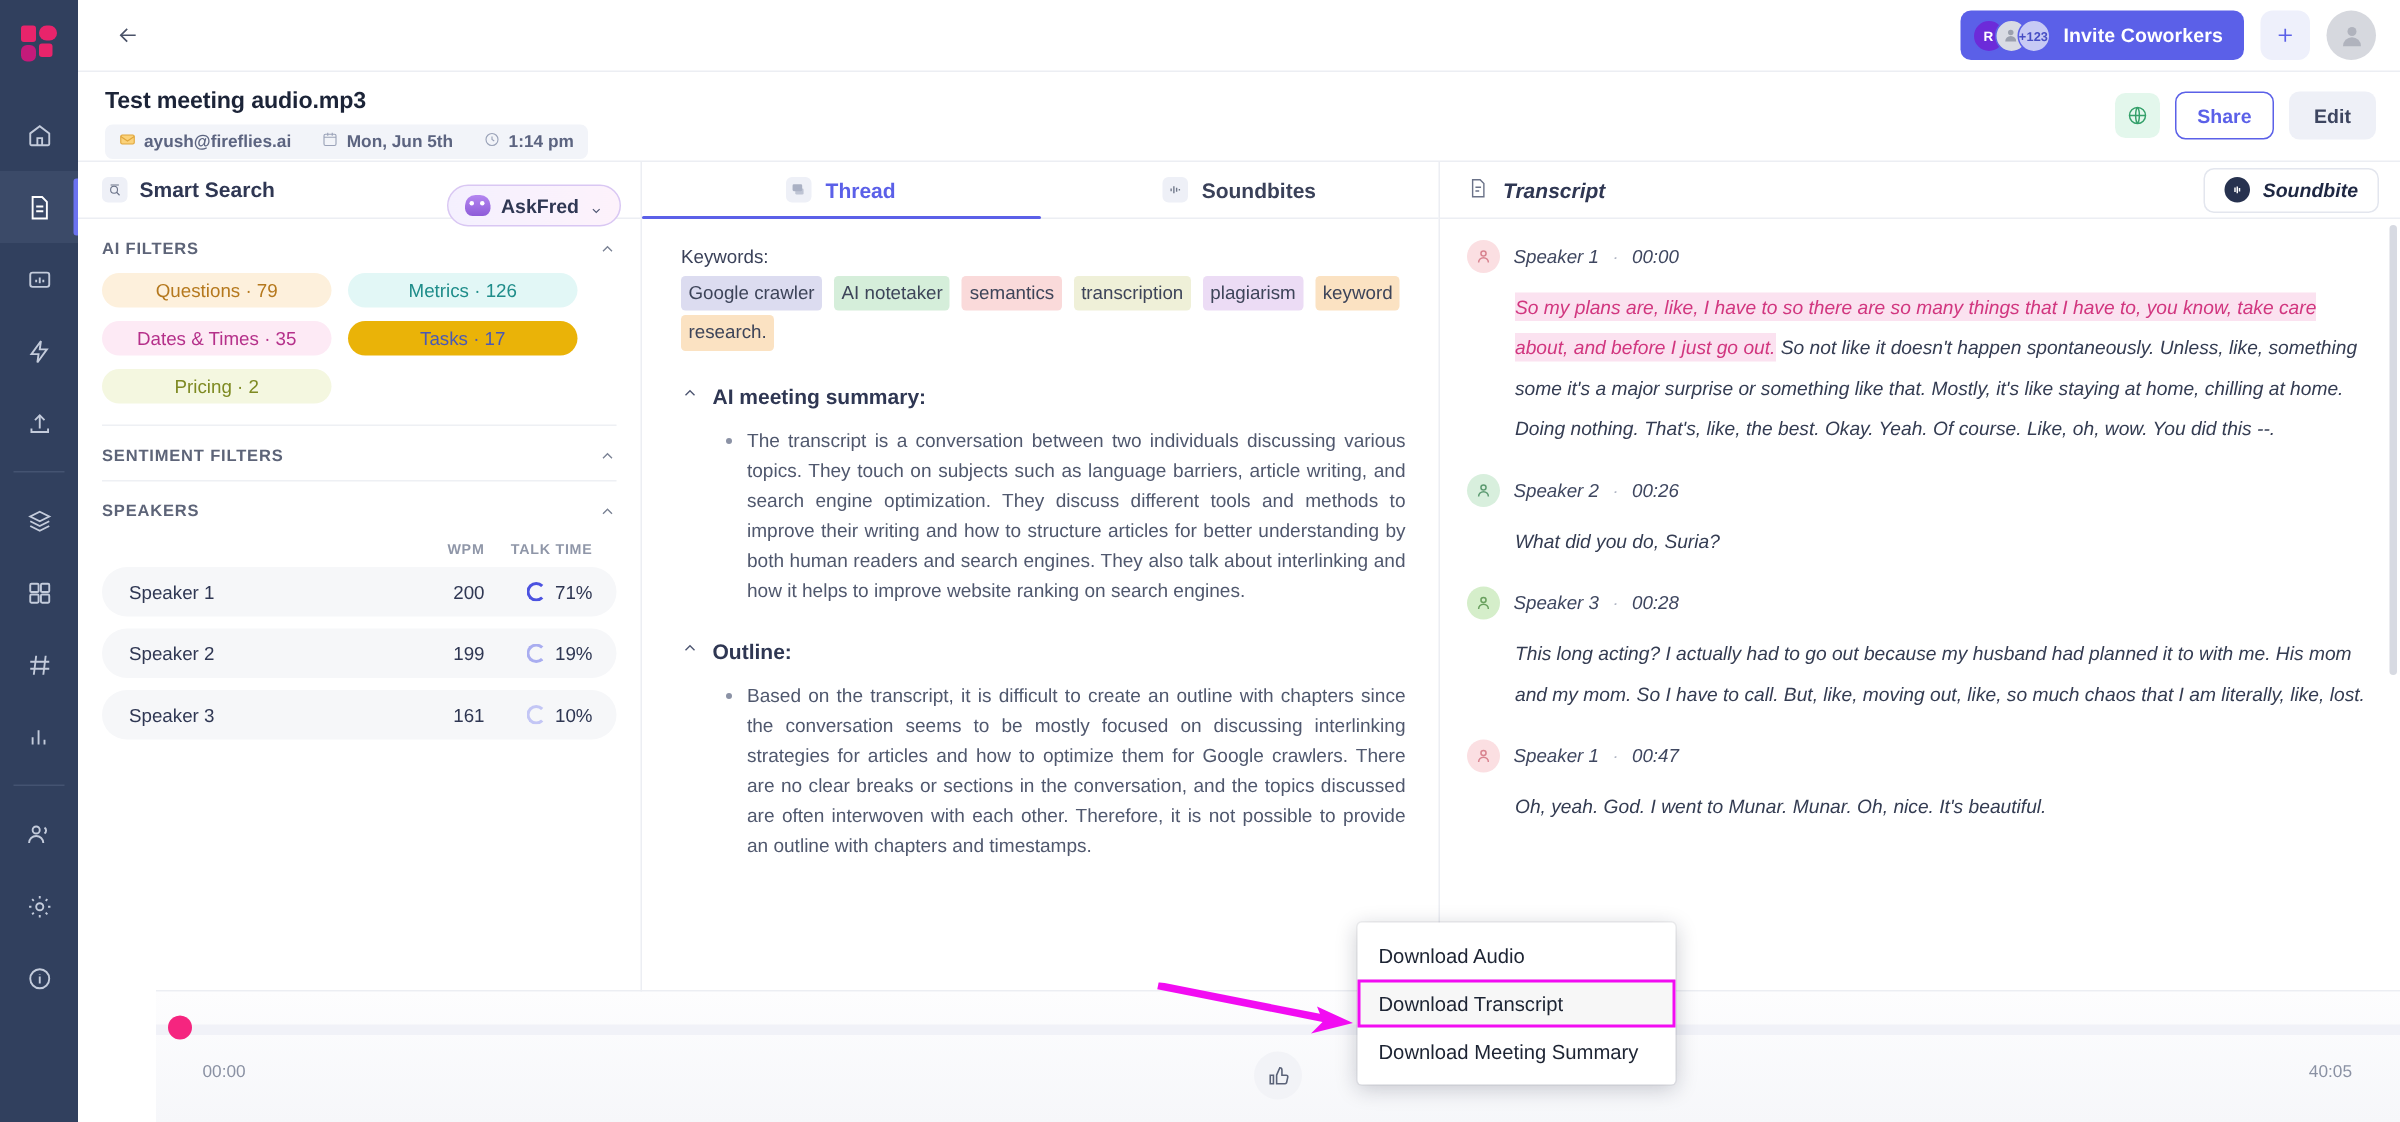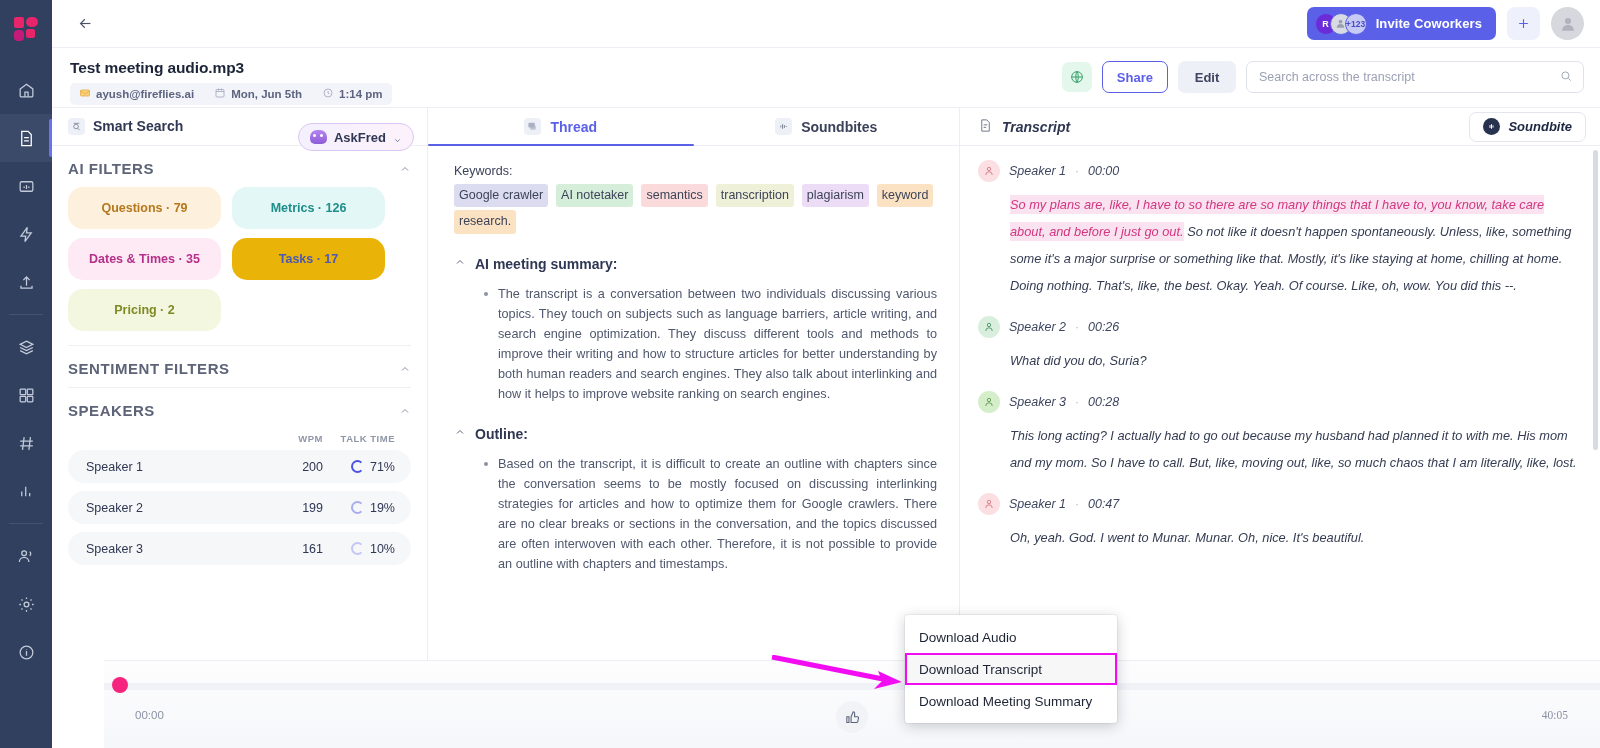--- a/index.html
+++ b/index.html
@@ -133,27 +133,27 @@
     content:""; position:absolute; top:4px; width:3px; height:3px; border-radius:50%; background:#fff;
   }
   .askfred .bot::before { left:3.5px; } .askfred .bot::after { right:3.5px; }
   .askfred .cv { width: 9px; height: 9px; }
   .askfred .cv svg { width: 9px; height: 9px; stroke: #4c5470; fill: none; stroke-width: 2; }
 
   .lpanel-scroll { flex: 1; overflow: hidden; padding: 0 16px; }
   .sect { padding: 14px 0 0 0; }
   .sect + .sect { border-top: 1px solid #eef0f4; }
   .sect-head { display: flex; align-items: center; margin-bottom: 10px; }
-  .sect-title { font-size: 15px; font-weight: 700; letter-spacing: .55px; color: #5d6478; text-transform: uppercase; }
+  .sect-title { font-size: 11px; font-weight: 700; letter-spacing: .55px; color: #5d6478; text-transform: uppercase; }
   .chev { margin-left: auto; width: 12px; height: 12px; }
   .chev svg { width: 12px; height: 12px; stroke: #7a8294; fill: none; stroke-width: 1.8; }
   .pills { display: flex; flex-wrap: wrap; gap: 9px 11px; padding-bottom: 14px; }
   .pill {
-    width: 153px; height: 42px; border-radius: 15px; display: flex; align-items: center; justify-content: center;
-    font-size: 12.5px; font-weight: 700;
+    width: 153px; height: 23px; border-radius: 15px; display: flex; align-items: center; justify-content: center;
+    font-size: 12.5px; font-weight: 400;
   }
 
   .spk-head { display: flex; font-size: 9.5px; font-weight: 600; letter-spacing: .5px; color: #8f96a8; padding: 4px 16px 6px 0; }
   .spk-head .wpm { margin-left: auto; width: 44px; text-align: right; }
   .spk-head .tt { width: 72px; text-align: right; }
   .spk-row {
     display: flex; align-items: center; height: 33px; background: #f6f7f9; border-radius: 17px;
     padding: 0 16px 0 18px; margin-bottom: 8px; font-size: 12.5px; color: #2f3753;
   }
   .spk-row .nm { font-weight: 400; }
@@ -218,21 +218,21 @@
 
   
   .player {
     position: absolute; left: 52px; right: 0; bottom: 0; height: 88px;
     background: linear-gradient(180deg,#fdfdfe 0%, #f6f7fa 100%);
     border-top: 1px solid #eceef3;
   }
   .track { position: absolute; left: 0; right: 0; top: 22px; height: 7px; background: #f1f2f8; }
   .playhead { position: absolute; left: 8px; top: 15.5px; width: 16px; height: 16px; border-radius: 50%; background: #f5257f; }
   .t-left { position: absolute; left: 31px; top: 48px; font-size: 11.5px; color: #8a91a3; }
-  .t-right { position: absolute; right: 32px; top: 48px; font-size: 11.5px; color: #8a91a3; font-family: Liberation Serif, serif; }
+  .t-right { position: absolute; right: 32px; top: 48px; font-size: 11.5px; color: #8a91a3; }
   .ctrls { position: absolute; left: 0; right: 0; top: 40px; display: flex; align-items: center; justify-content: center; gap: 18px; flex-direction: column; }
   .cbtn { width: 32px; height: 32px; border-radius: 50%; display: flex; align-items: center; justify-content: center; background: #f2f3f7; }
   .cbtn.plain { background: transparent; }
   .cbtn svg { width: 17px; height: 17px; stroke: #5a6278; fill: none; stroke-width: 1.5; }
   .speed { width: 32px; height: 32px; border-radius: 50%; background: #dfe1fb; color: #4a51d8; font-size: 12.5px; font-weight: 700; display:flex;align-items:center;justify-content:center; }
   .playbtn {
     width: 38px; height: 38px; border-radius: 50%;
     background: linear-gradient(135deg,#d02bd8,#8f35e8);
     box-shadow: 0 0 0 5px rgba(200,90,230,.16);
     display: flex; align-items: center; justify-content: center;
@@ -416,29 +416,20 @@
       </div>
       <div class="title-right">
         <div class="globe-chip">
           <svg viewBox="0 0 24 24">
               <circle cx="12" cy="12" r="8"></circle>
               <path d="M4 12h16M12 4c2.5 2.5 2.5 13 0 16M12 4c-2.5 2.5-2.5 13 0 16"></path>
             </svg>
         </div>
         <div class="btn-share">Share</div>
         <div class="btn-edit">Edit</div>
-        <div class="searchbox">
-          <input placeholder="Search across the transcript" style="">
-          <span>
-            <svg viewBox="0 0 24 24">
-                <circle cx="11" cy="11" r="6"></circle>
-                <path d="M16 16l4 4"></path>
-              </svg>
-          </span>
-        </div>
       </div>
     </div>
 
     <div class="body3">
 
       <section class="lpanel">
         <div class="lpanel-head">
           <div class="ss-title">
             <span class="ss-icon">
               <svg viewBox="0 0 24 24">

